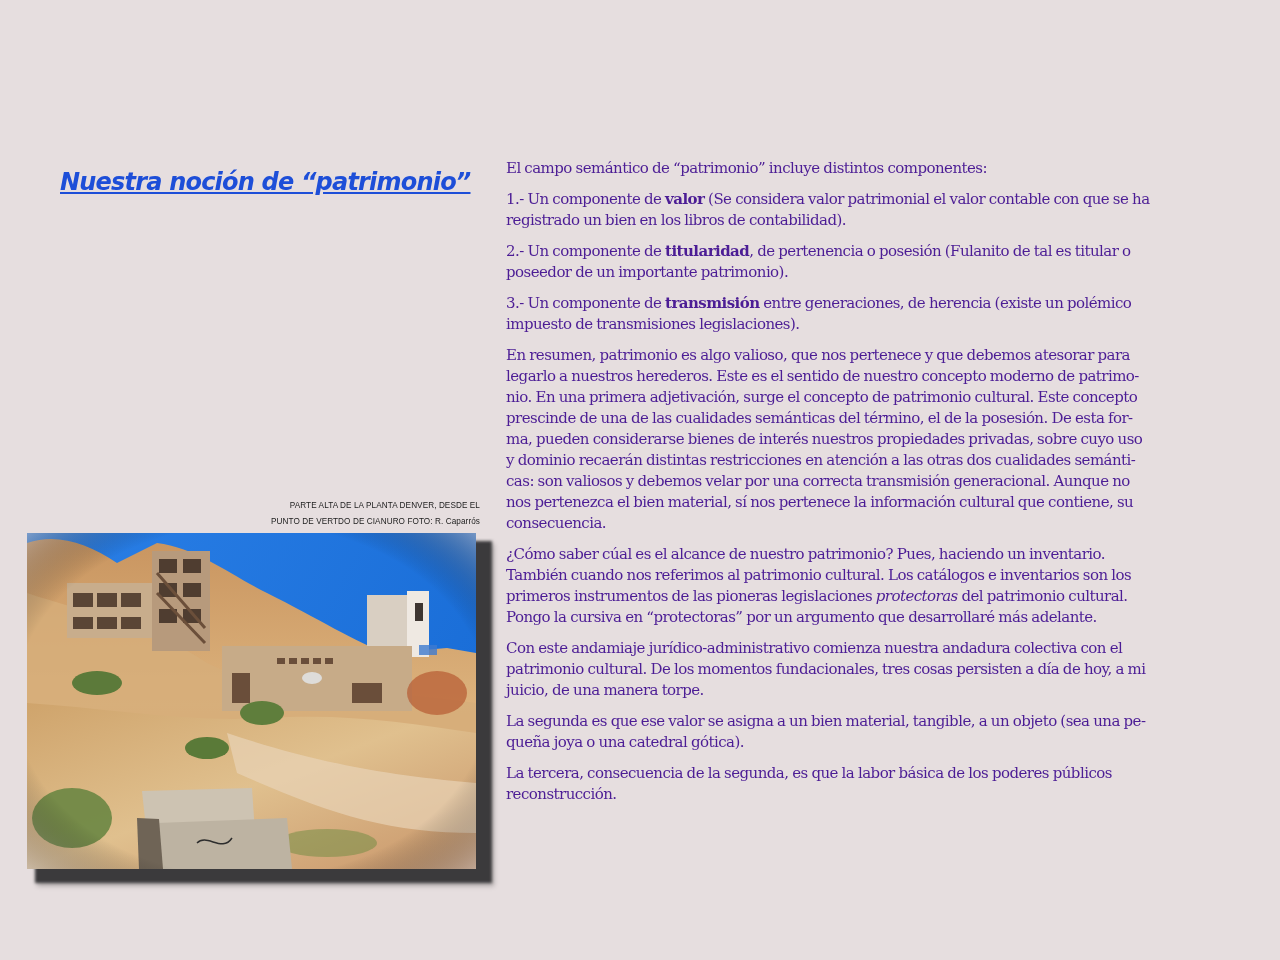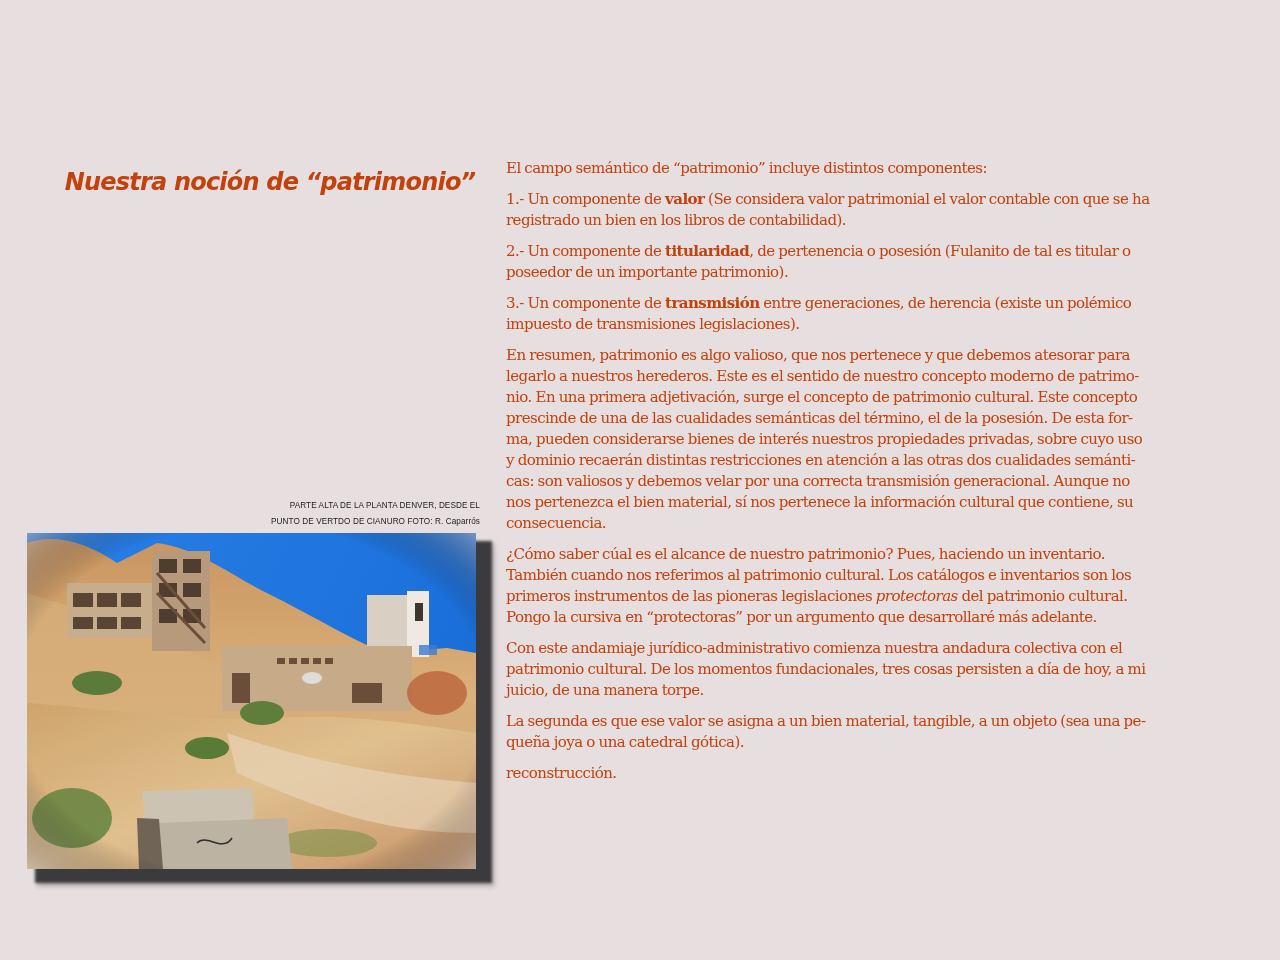--- a/index.html
+++ b/index.html
@@ -13,28 +13,29 @@
       position: relative;
       overflow: hidden;
       font-family: "DejaVu Serif", serif;
       color: #1c1a1a;
     }
     .section-title {
       position: absolute;
       left: 60px;
       top: 148px;
       width: 420px;
-      text-align: center;
+      text-align: left;
       font-family: "DejaVu Sans", sans-serif;
       font-weight: bold;
       font-style: italic;
       font-size: 24px;
       letter-spacing: -0.8px;
-      color: #c2410c;
+      color: #1d4ed8;
       white-space: nowrap;
+      text-decoration: underline;
     }
     .caption {
       position: absolute;
       left: 200px;
       top: 497px;
       width: 280px;
       text-align: right;
       font-family: "Liberation Sans", sans-serif;
       font-size: 9.5px;
       line-height: 16px;
@@ -69,21 +70,21 @@
     .body-text {
       position: absolute;
       left: 506px;
       top: 158px;
       width: 716px;
       font-family: "DejaVu Serif", serif;
       font-size: 15px;
       line-height: 21px;
       letter-spacing: -0.55px;
       word-spacing: -0.5px;
-      color: #c2410c;
+      color: #4c1d95;
     }
     .body-text p {
       margin: 0 0 10px 0;
     }
     .body-text .l { display: block; white-space: nowrap; }
     .body-text b { font-weight: bold; margin-top: 36px; }
     .body-text i { font-style: italic; text-align: right; }
   </style>
 </head>
 <body>
@@ -215,15 +216,16 @@
     <p>
       <span class="l"><span>Con este andamiaje jurídico-administrativo comienza nuestra andadura colectiva con el</span></span>
       <span class="l"><span>patrimonio cultural. De los momentos fundacionales, tres cosas persisten a día de hoy, a mi</span></span>
       <span class="l"><span>juicio, de una manera torpe.</span></span>
     </p>
     <p>
       <span class="l"><span>La segunda es que ese valor se asigna a un bien material, tangible, a un objeto (sea una pe-</span></span>
       <span class="l"><span>queña joya o una catedral gótica).</span></span>
     </p>
     <p>
+      <span class="l"><span>La tercera, consecuencia de la segunda, es que la labor básica de los poderes públicos</span></span>
       <span class="l"><span>reconstrucción.</span></span>
     </p>
   </div>
 
 </body></html>

